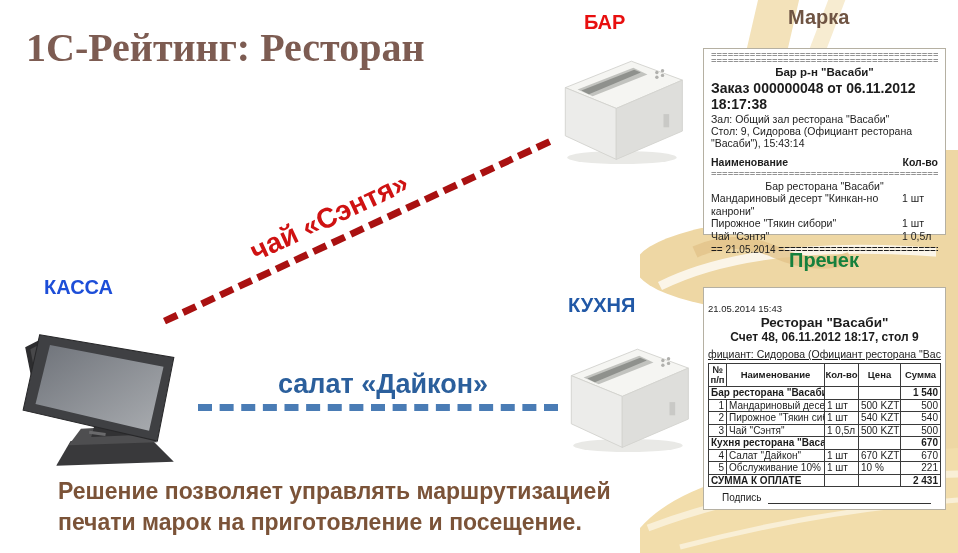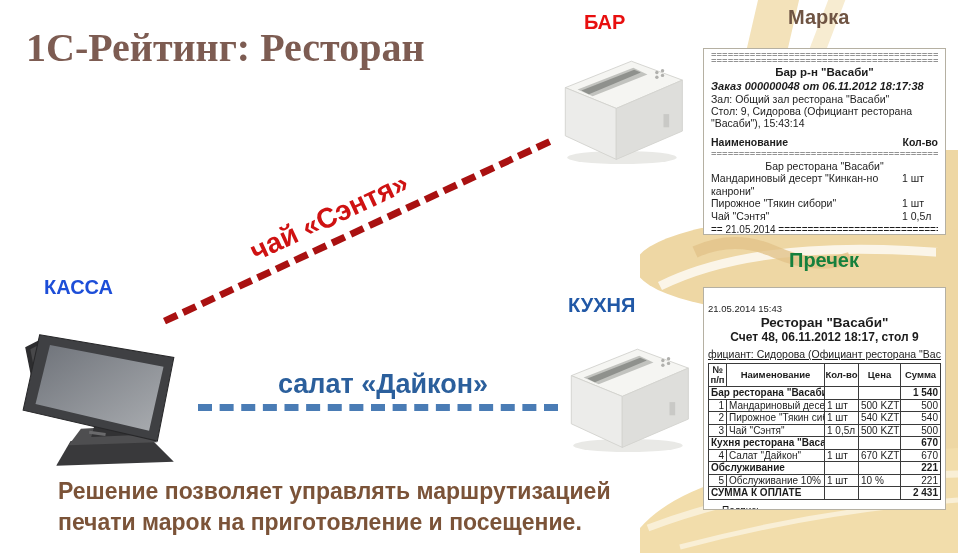--- a/index.html
+++ b/index.html
@@ -41,21 +41,21 @@
   .printer-bar{left:550px;top:48px;width:142px;height:118px;}
   .printer-kitchen{left:556px;top:336px;width:142px;height:118px;}
 
   
   .receipt{position:absolute;background:#fff;border:1px solid #b5b0a2;z-index:3;
     box-sizing:border-box;color:#1c1c1c;}
   .marka{left:703px;top:48px;width:243px;height:187px;padding:2px 7px;font-size:10.5px;line-height:1.18;}
   .sep{font-size:9.5px;line-height:6px;white-space:nowrap;overflow:hidden;color:#2a2a2a;}
   .sep.tall{line-height:10px;}
   .m-venue{text-align:center;font-weight:bold;font-size:11.5px;margin-top:3px;}
-  .m-order{font-weight:bold;font-size:11px;font-style:italic;}
+  .m-order{font-weight:bold;font-size:14px;}
   .m-head{display:flex;justify-content:space-between;font-weight:bold;margin-top:6px;}
   .m-group{text-align:center;margin-top:2px;}
   .m-item{display:flex;}
   .m-item .nm{flex:1;padding-right:4px;}
   .m-item .qt{min-width:36px;white-space:nowrap;}
   .m-bottom{margin-top:2px;font-size:10px;white-space:nowrap;overflow:hidden;}
 
   .precheck{left:703px;top:287px;width:243px;height:223px;padding:16px 4px;font-size:10px;line-height:1.15;overflow:hidden;}
   .p-date{font-size:9.5px;}
   .p-venue{text-align:center;font-weight:bold;font-size:13.5px;}
@@ -221,26 +221,20 @@
             <td></td>
         <td class="sum">670</td>
       </tr>
       <tr>
         <td class="num">4</td>
         <td>Салат "Дайкон"</td>
         <td>1 шт</td>
         <td>670 KZT</td>
         <td class="sum">670</td>
       </tr>
-      <tr class="group">
-        <td colspan="2">Обслуживание</td>
-        <td></td>
-            <td></td>
-        <td class="sum">221</td>
-      </tr>
       <tr>
         <td class="num">5</td>
         <td>Обслуживание 10%</td>
         <td>1 шт</td>
         <td>10 %</td>
         <td class="sum">221</td>
       </tr>
       <tr class="group">
         <td colspan="2">СУММА К ОПЛАТЕ</td>
         <td></td>

